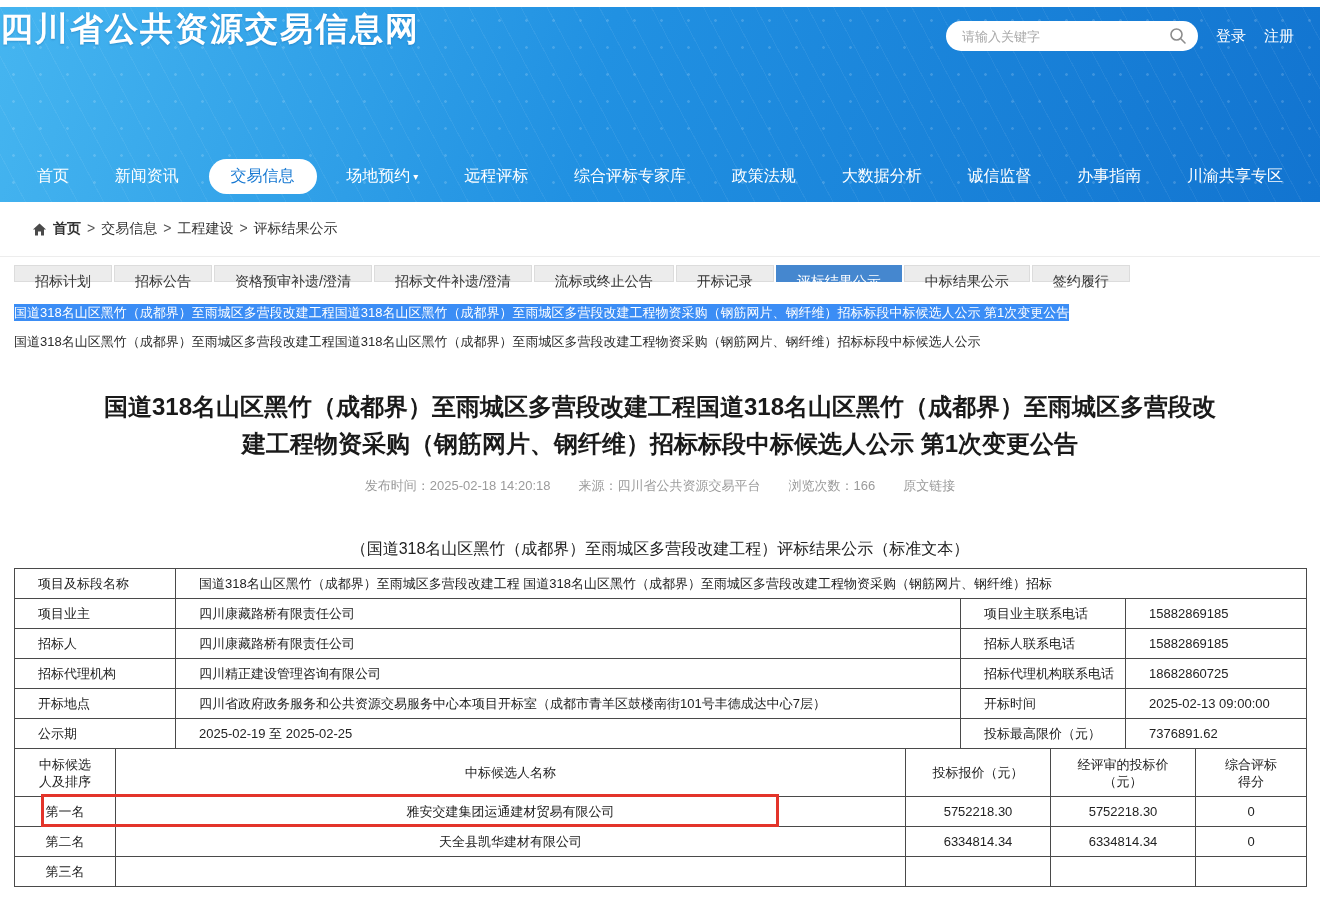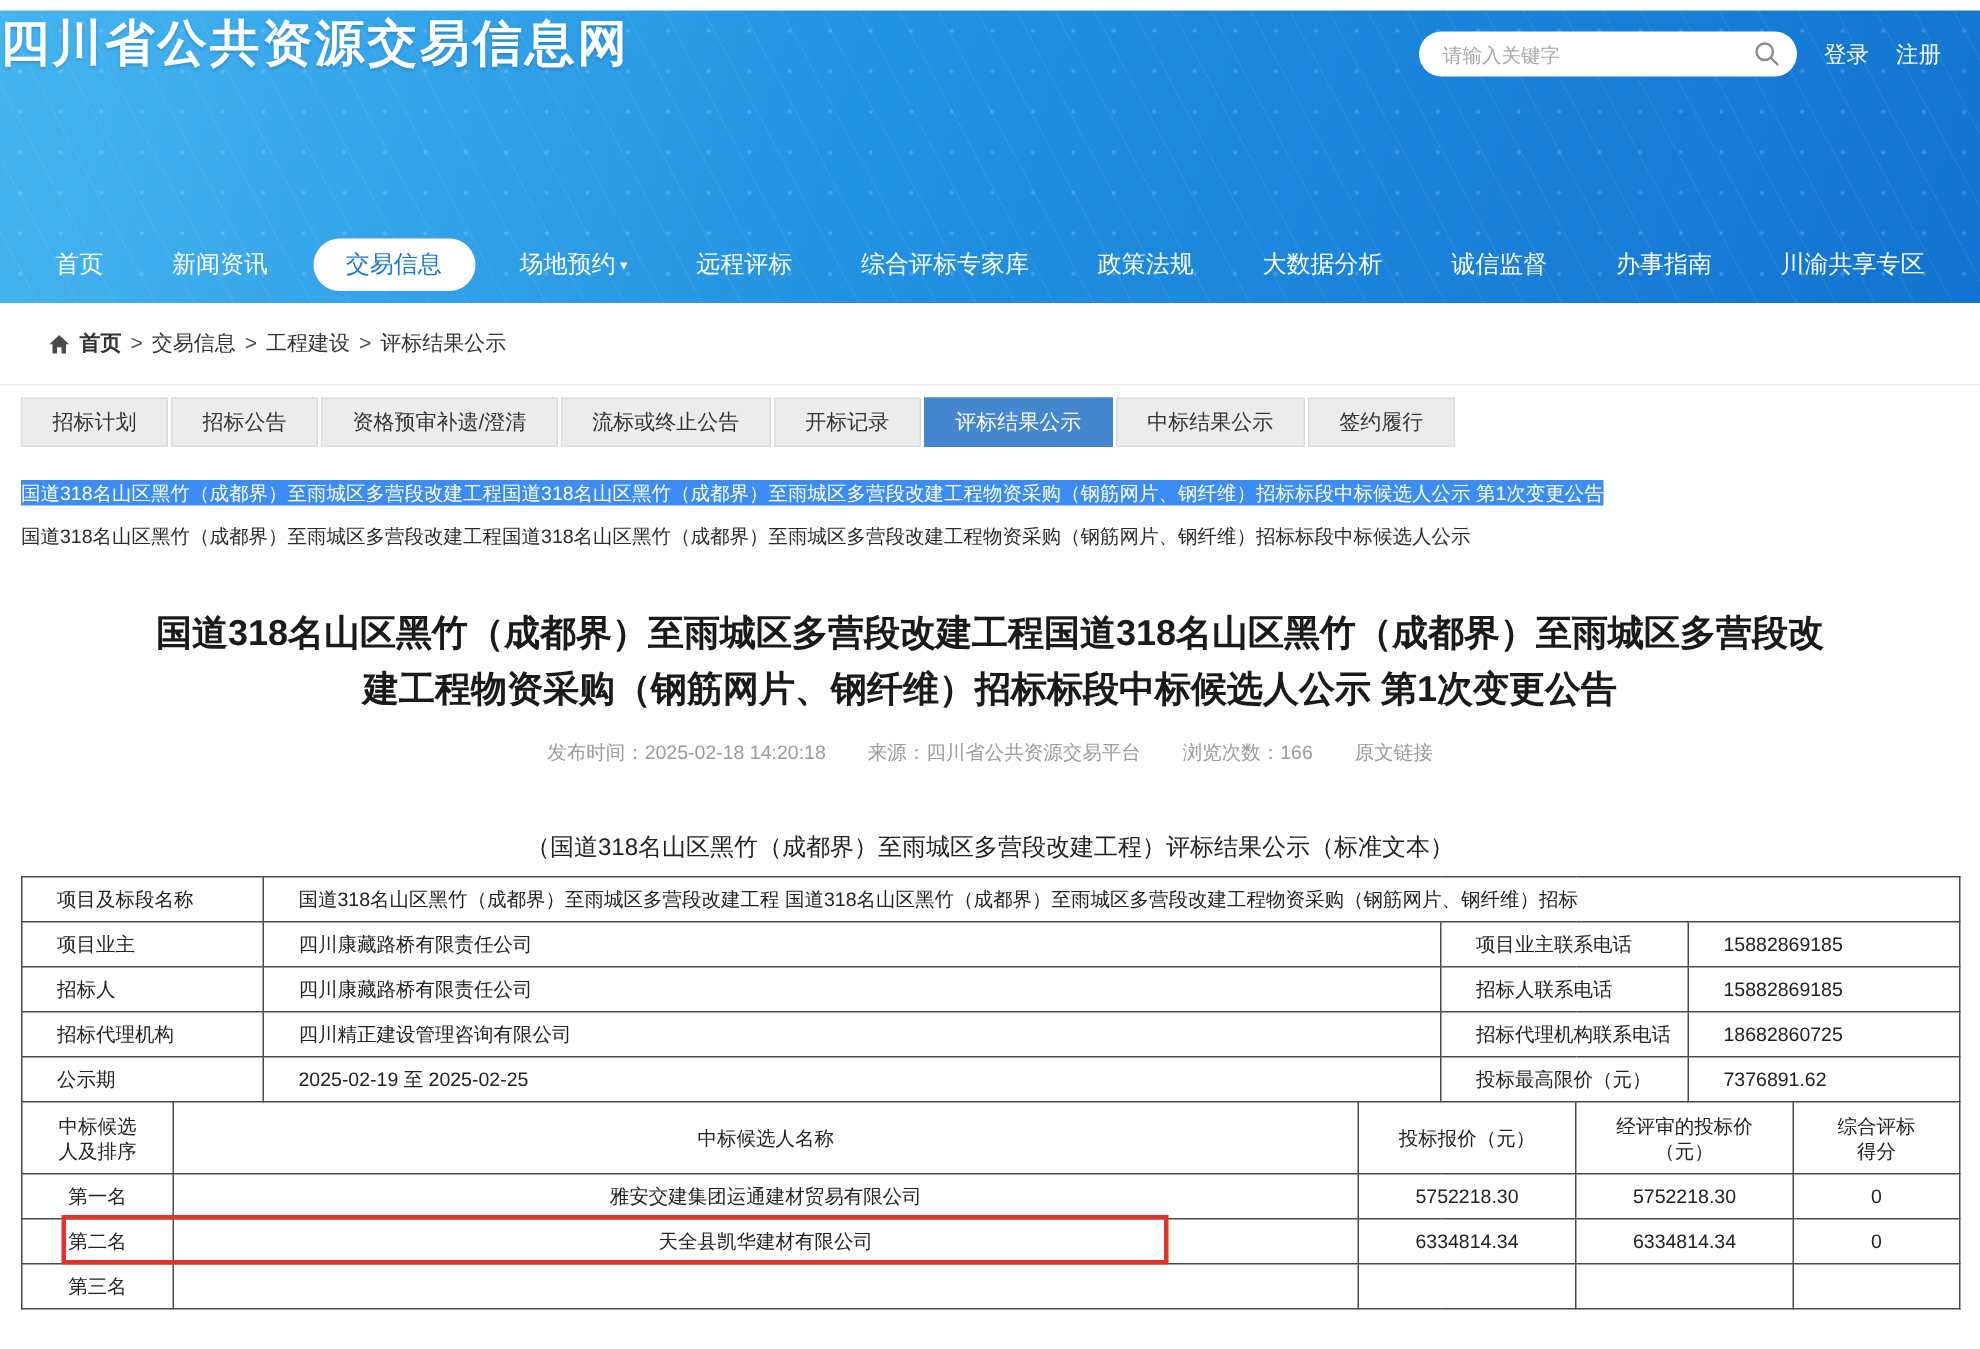--- a/index.html
+++ b/index.html
@@ -26,21 +26,21 @@
 
   
   .breadcrumb-bar{height:54px;display:flex;align-items:center;padding:0 32px;border-bottom:1px solid #ededed;font-size:14px;color:#333;}
   .home-icon{display:flex;margin-right:6px;}
   .crumb{cursor:pointer;}
   .crumb.first{font-weight:bold;}
   .crumb-sep{margin:0 6px;color:#555;}
 
   
   .tab-bar{display:flex;gap:2px;padding:8px 14px 0;}
-  .tab{height:33px;line-height:31px;padding:0 20px;background:#ececec;border:1px solid #dcdcdc;font-size:14px;color:#333;cursor:pointer;white-space:nowrap;box-sizing:border-box;}
+  .tab{height:17px;line-height:31px;padding:0 20px;background:#ececec;border:1px solid #dcdcdc;font-size:14px;color:#333;cursor:pointer;white-space:nowrap;box-sizing:border-box;}
   .tab.active{background:#4587cf;border-color:#4587cf;color:#fff;}
 
   
   .list-lines{padding:22px 14px 0;font-size:13px;line-height:17px;}
   .list-line{cursor:pointer;white-space:nowrap;}
   .list-line.highlighted{display:inline-block;background:#3b8df5;color:#fff;}
   .list-line.plain{margin-top:12px;color:#2b2b2b;}
 
   
   .article-title{font-size:24px;line-height:37px;font-weight:bold;color:#1a1a1a;text-align:center;max-width:1115px;margin:38px auto 0;}
@@ -101,20 +101,21 @@
           <path d="M8 1.5 L15 8 H12.8 V14.5 H9.6 V10.2 H6.4 V14.5 H3.2 V8 H1 Z" fill="#4a4a4a"></path>
         </svg>
     </span>
     <span><span class="crumb first">首页</span><span class="crumb-sep">&gt;</span><span class="crumb">交易信息</span><span class="crumb-sep">&gt;</span><span class="crumb">工程建设</span><span class="crumb-sep">&gt;</span><span class="crumb">评标结果公示</span></span>
   </div>
 
   <div class="tab-bar">
       <div class="tab">招标计划</div>
       <div class="tab">招标公告</div>
       <div class="tab">资格预审补遗/澄清</div>
+      <div class="tab">招标文件补遗/澄清</div>
       <div class="tab">流标或终止公告</div>
       <div class="tab">开标记录</div>
       <div class="tab active">评标结果公示</div>
       <div class="tab">中标结果公示</div>
       <div class="tab">签约履行</div>
     </div>
 
   <div class="list-lines">
     <div class="list-line highlighted">国道318名山区黑竹（成都界）至雨城区多营段改建工程国道318名山区黑竹（成都界）至雨城区多营段改建工程物资采购（钢筋网片、钢纤维）招标标段中标候选人公示 第1次变更公告</div>
     <div class="list-line plain">国道318名山区黑竹（成都界）至雨城区多营段改建工程国道318名山区黑竹（成都界）至雨城区多营段改建工程物资采购（钢筋网片、钢纤维）招标标段中标候选人公示</div>
@@ -160,20 +161,26 @@
             <td class="lbl" colspan="2">招标人联系电话</td>
             <td class="val" colspan="2">15882869185</td>
           </tr>
           <tr class="info-row">
             <td class="lbl" colspan="2">招标代理机构</td>
             <td class="val" colspan="2">四川精正建设管理咨询有限公司</td>
             <td class="lbl" colspan="2">招标代理机构联系电话</td>
             <td class="val" colspan="2">18682860725</td>
           </tr>
           <tr class="info-row">
+            <td class="lbl" colspan="2">开标地点</td>
+            <td class="val" colspan="2">四川省政府政务服务和公共资源交易服务中心本项目开标室（成都市青羊区鼓楼南街101号丰德成达中心7层）</td>
+            <td class="lbl" colspan="2">开标时间</td>
+            <td class="val" colspan="2">2025-02-13 09:00:00</td>
+          </tr>
+          <tr class="info-row">
             <td class="lbl" colspan="2">公示期</td>
             <td class="val" colspan="2">2025-02-19 至 2025-02-25</td>
             <td class="lbl" colspan="2">投标最高限价（元）</td>
             <td class="val" colspan="2">7376891.62</td>
           </tr>
           <tr class="cand-header">
             <td class="hd">中标候选人及排序</td>
             <td class="hd" colspan="2">中标候选人名称</td>
             <td class="hd" colspan="2">投标报价（元）</td>
             <td class="hd" colspan="2">经评审的投标价（元）</td>

